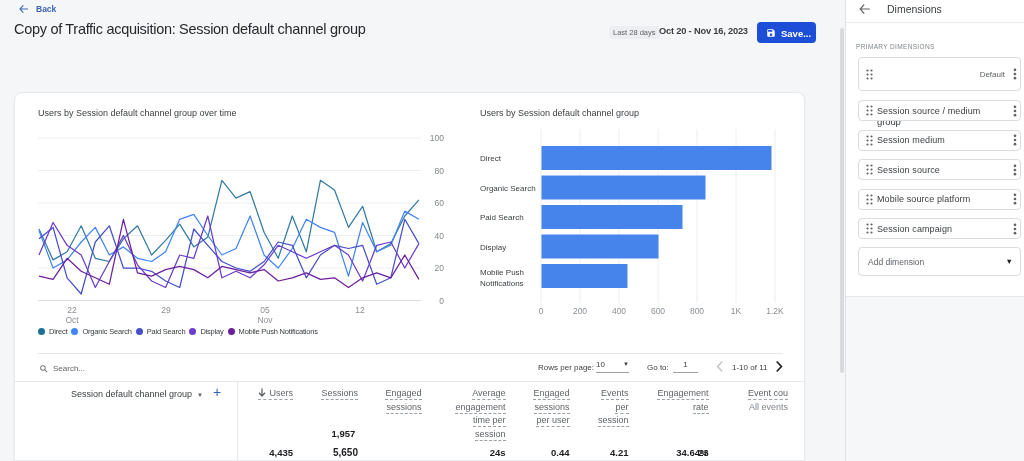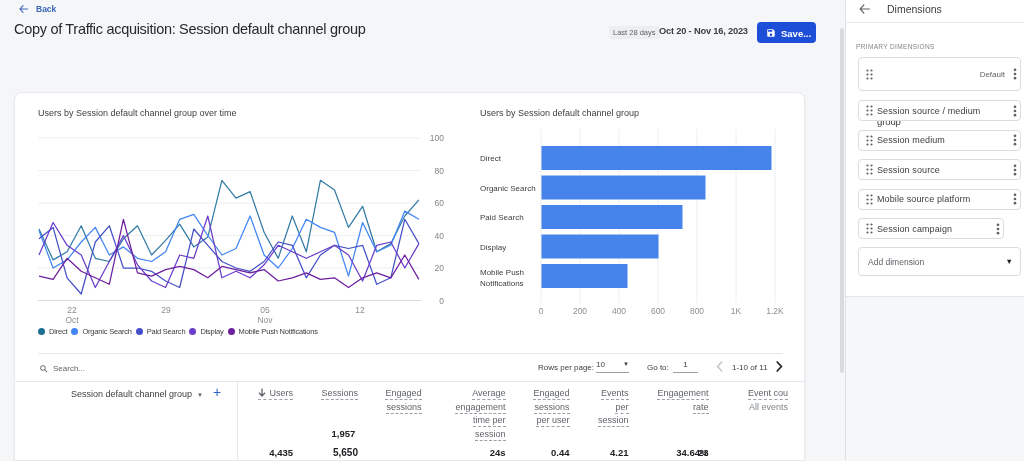--- a/index.html
+++ b/index.html
@@ -267,21 +267,21 @@
       </svg>
       <div style="position:absolute;left:18px;top:4.5px;font-size:9px;letter-spacing:0.1px;color:#3c4043;">Mobile source platform</div>
       <svg width="4" height="12" viewBox="0 0 4 12" style="position:absolute;right:3.5px;top:50%;margin-top:-6px;">
         <g fill="#5f6368">
           <circle cx="2" cy="1.8" r="1.35"></circle>
           <circle cx="2" cy="6" r="1.35"></circle>
           <circle cx="2" cy="10.2" r="1.35"></circle>
         </g>
       </svg>
     </div>
-    <div class="abs" style="left:858px;top:218px;width:146px;height:21px;background:#fff;border:1px solid #dadce0;border-radius:4px;">
+    <div class="abs" style="left:858px;top:218px;width:163px;height:21px;background:#fff;border:1px solid #dadce0;border-radius:4px;">
       <svg width="7" height="11" viewBox="0 0 7 11" style="position:absolute;left:7px;top:50%;margin-top:-5.5px;">
         <g fill="#5f6368">
           <circle cx="1.5" cy="1.5" r="1.1"></circle>
           <circle cx="5.5" cy="1.5" r="1.1"></circle>
           <circle cx="1.5" cy="5.5" r="1.1"></circle>
           <circle cx="5.5" cy="5.5" r="1.1"></circle>
           <circle cx="1.5" cy="9.5" r="1.1"></circle>
           <circle cx="5.5" cy="9.5" r="1.1"></circle>
         </g>
       </svg>

